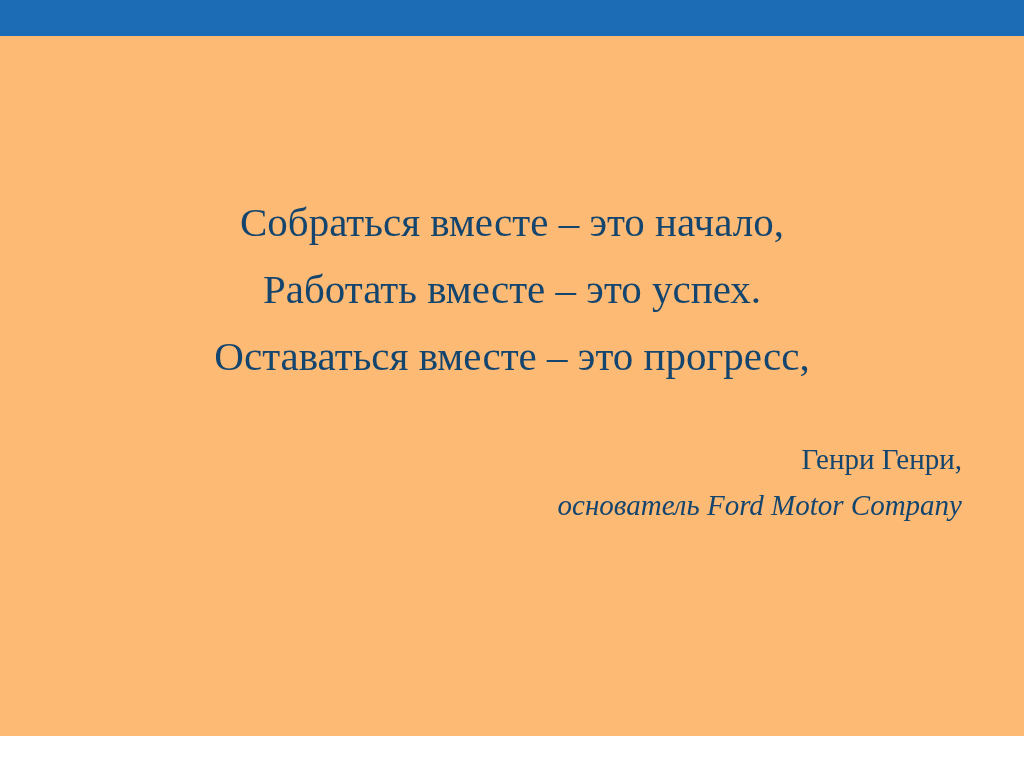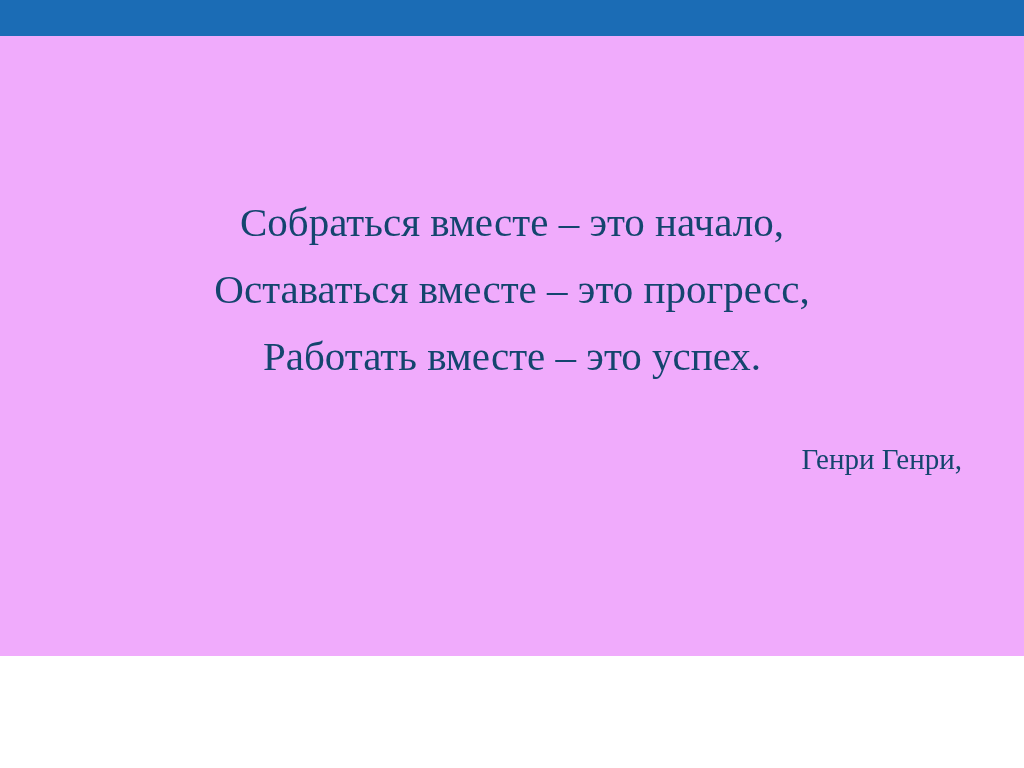--- a/index.html
+++ b/index.html
@@ -9,22 +9,22 @@
   body {
     width: 1024px;
     height: 768px;
     background: #ffffff;
     font-family: "Liberation Serif", serif;
     overflow: hidden;
   }
   .slide {
     position: relative;
     width: 1024px;
-    height: 656px;
-    background: #f0abfc;
+    height: 736px;
+    background: #fdba74;
     box-sizing: border-box;
   }
   .top-bar {
     position: absolute;
     top: 0;
     left: 0;
     width: 1024px;
     height: 36px;
     background: #1b6cb5;
   }
@@ -74,23 +74,24 @@
 <body>
 
 <div class="slide">
 
   <div class="top-bar"></div>
 
   <div class="content">
 
     <div class="quote-block">
       <div class="quote-line">Собраться вместе – это начало,</div>
+      <div class="quote-line">Работать вместе – это успех.</div>
       <div class="quote-line">Оставаться вместе – это прогресс,</div>
-      <div class="quote-line">Работать вместе – это успех.</div>
     </div>
 
     <div class="attribution-block">
       <div class="attrib-author">Генри Генри,</div>
+      <div class="attrib-role">основатель Ford Motor Company</div>
     </div>
 
   </div>
 
 </div>
 
 </body></html>

